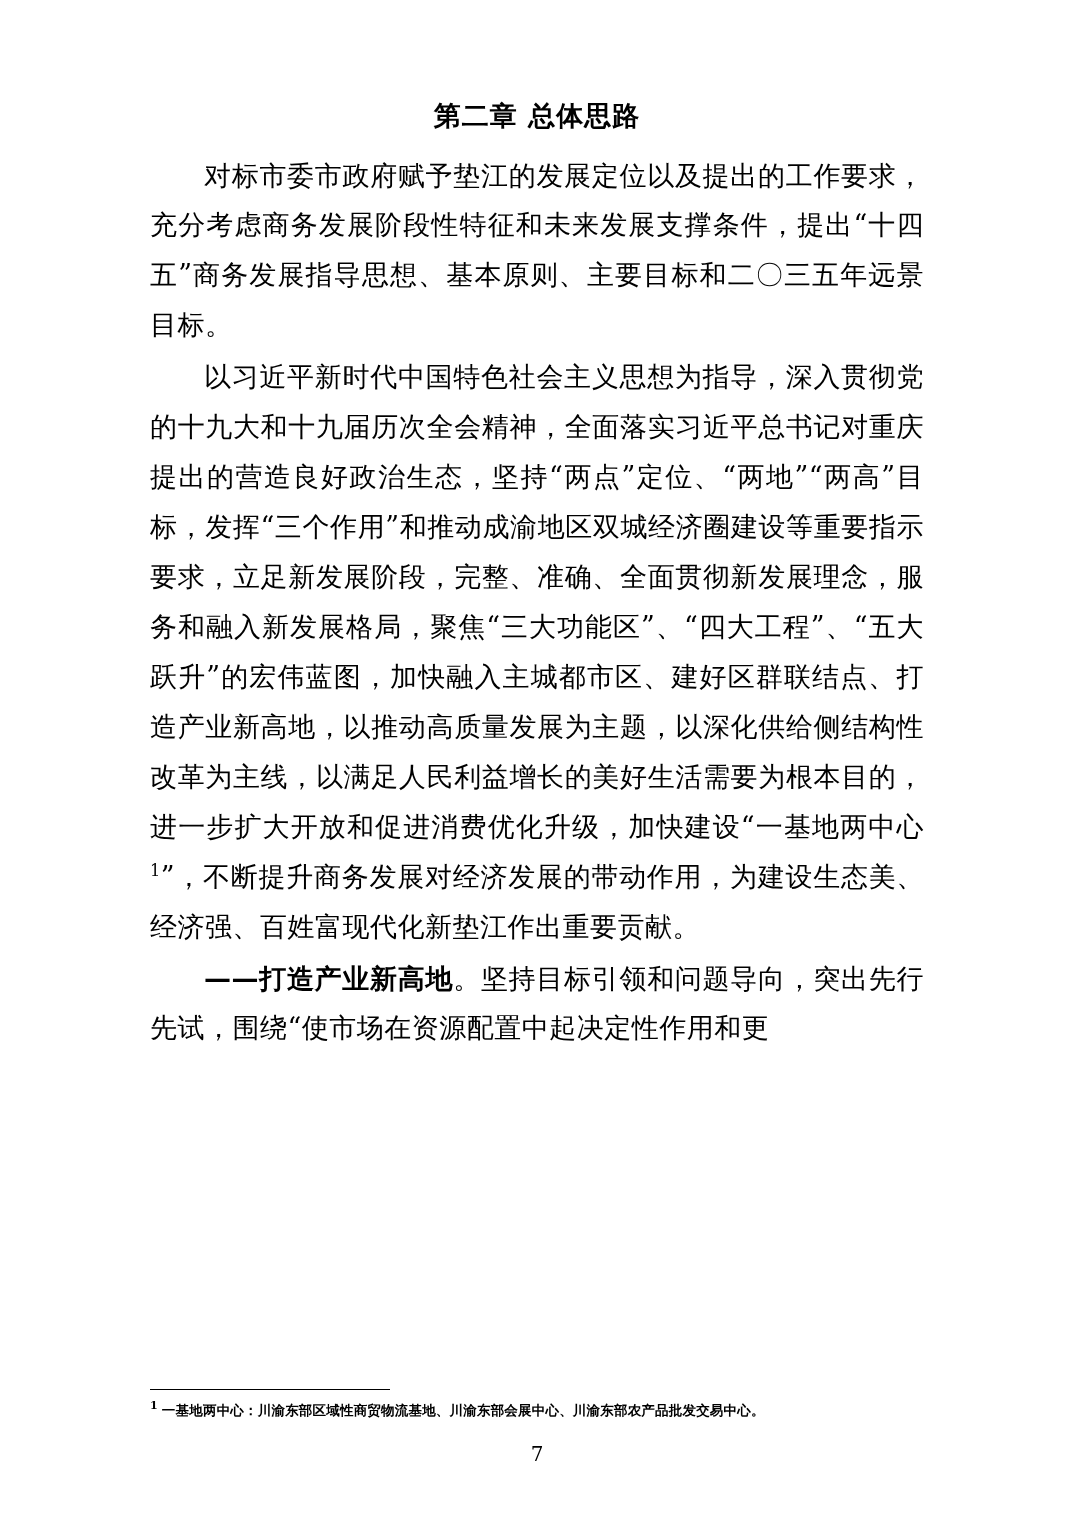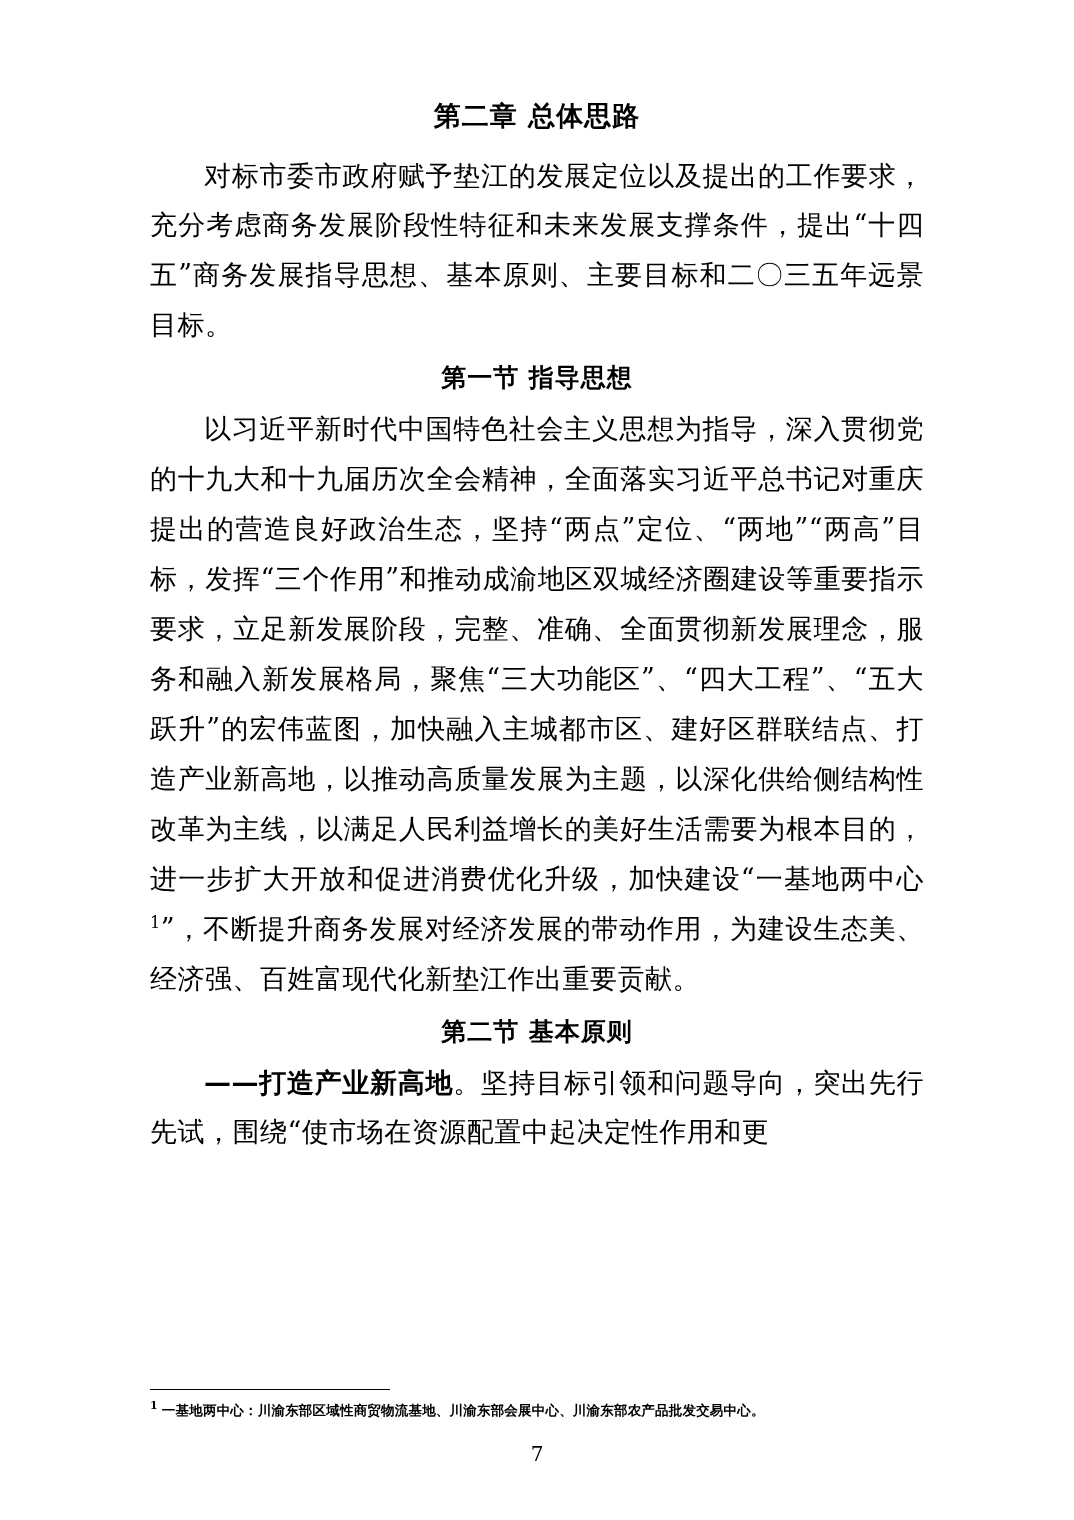--- a/index.html
+++ b/index.html
@@ -88,25 +88,23 @@
 </style>
 </head>
 <body>
 
 <div class="page">
 
   <h1 class="chapter-title">第二章 总体思路</h1>
 
   <p class="body-text">对标市委市政府赋予垫江的发展定位以及提出的工作要求，充分考虑商务发展阶段性特征和未来发展支撑条件，提出“十四五”商务发展指导思想、基本原则、主要目标和二〇三五年远景目标。</p>
 
-  <h2 class="section-title">第一节 指导思想</h2>
 
   <p class="body-text"><span>以习近平新时代中国特色社会主义思想为指导，深入贯彻党的十九大和十九届历次全会精神，全面落实习近平总书记对重庆提出的营造良好政治生态，坚持“两点”定位、“两地”“两高”目标，发挥“三个作用”和推动成渝地区双城经济圈建设等重要指示要求，立足新发展阶段，完整、准确、全面贯彻新发展理念，服务和融入新发展格局，聚焦“三大功能区”、“四大工程”、“五大跃升”的宏伟蓝图，加快融入主城都市区、建好区群联结点、打造产业新高地，以推动高质量发展为主题，以深化供给侧结构性改革为主线，以满足人民利益增长的美好生活需要为根本目的，进一步扩大开放和促进消费优化升级，加快建设“一基地两中心</span><sup class="fnref">1</sup><span>”，不断提升商务发展对经济发展的带动作用，为建设生态美、经济强、百姓富现代化新垫江作出重要贡献。</span></p>
 
-  <h2 class="section-title">第二节 基本原则</h2>
 
   <p class="body-text"><span class="lead">——打造产业新高地</span><span>。坚持目标引领和问题导向，突出先行先试，围绕“使市场在资源配置中起决定性作用和更</span></p>
 
   <div class="footnote-area">
     <div class="footnote-rule"></div>
     <div class="footnote"><span class="fnum">1</span><span>一基地两中心：川渝东部区域性商贸物流基地、川渝东部会展中心、川渝东部农产品批发交易中心。</span></div>
   </div>
 
   <div class="page-number">7</div>
 

